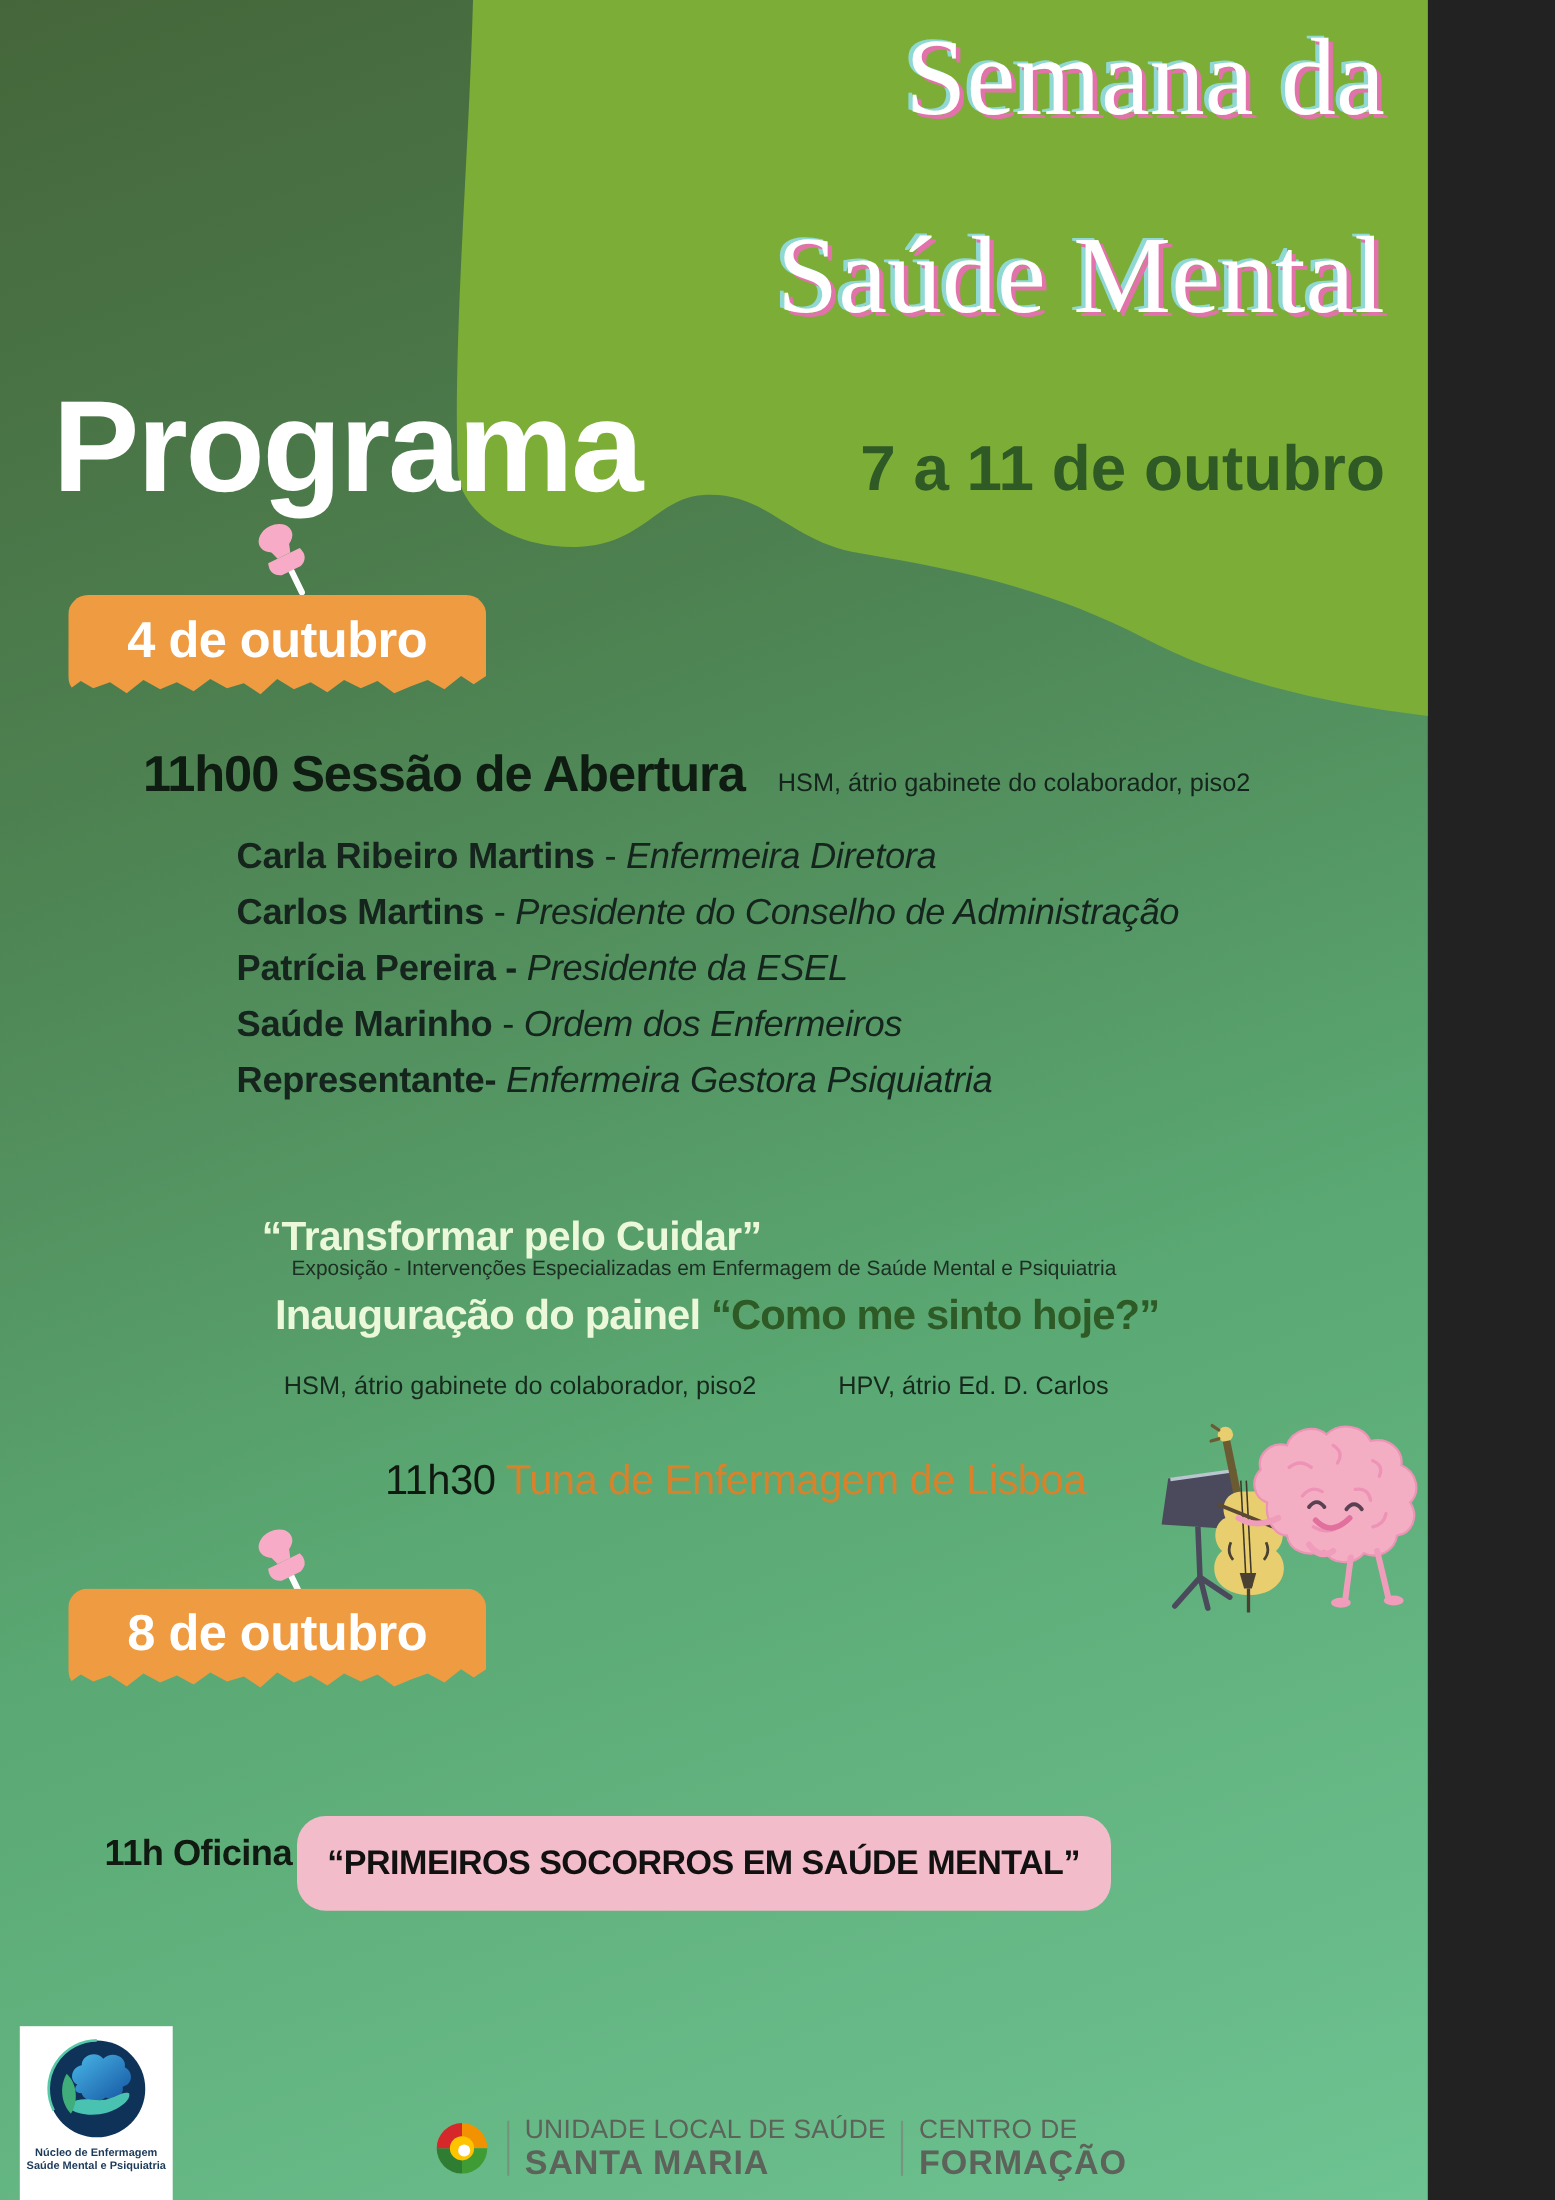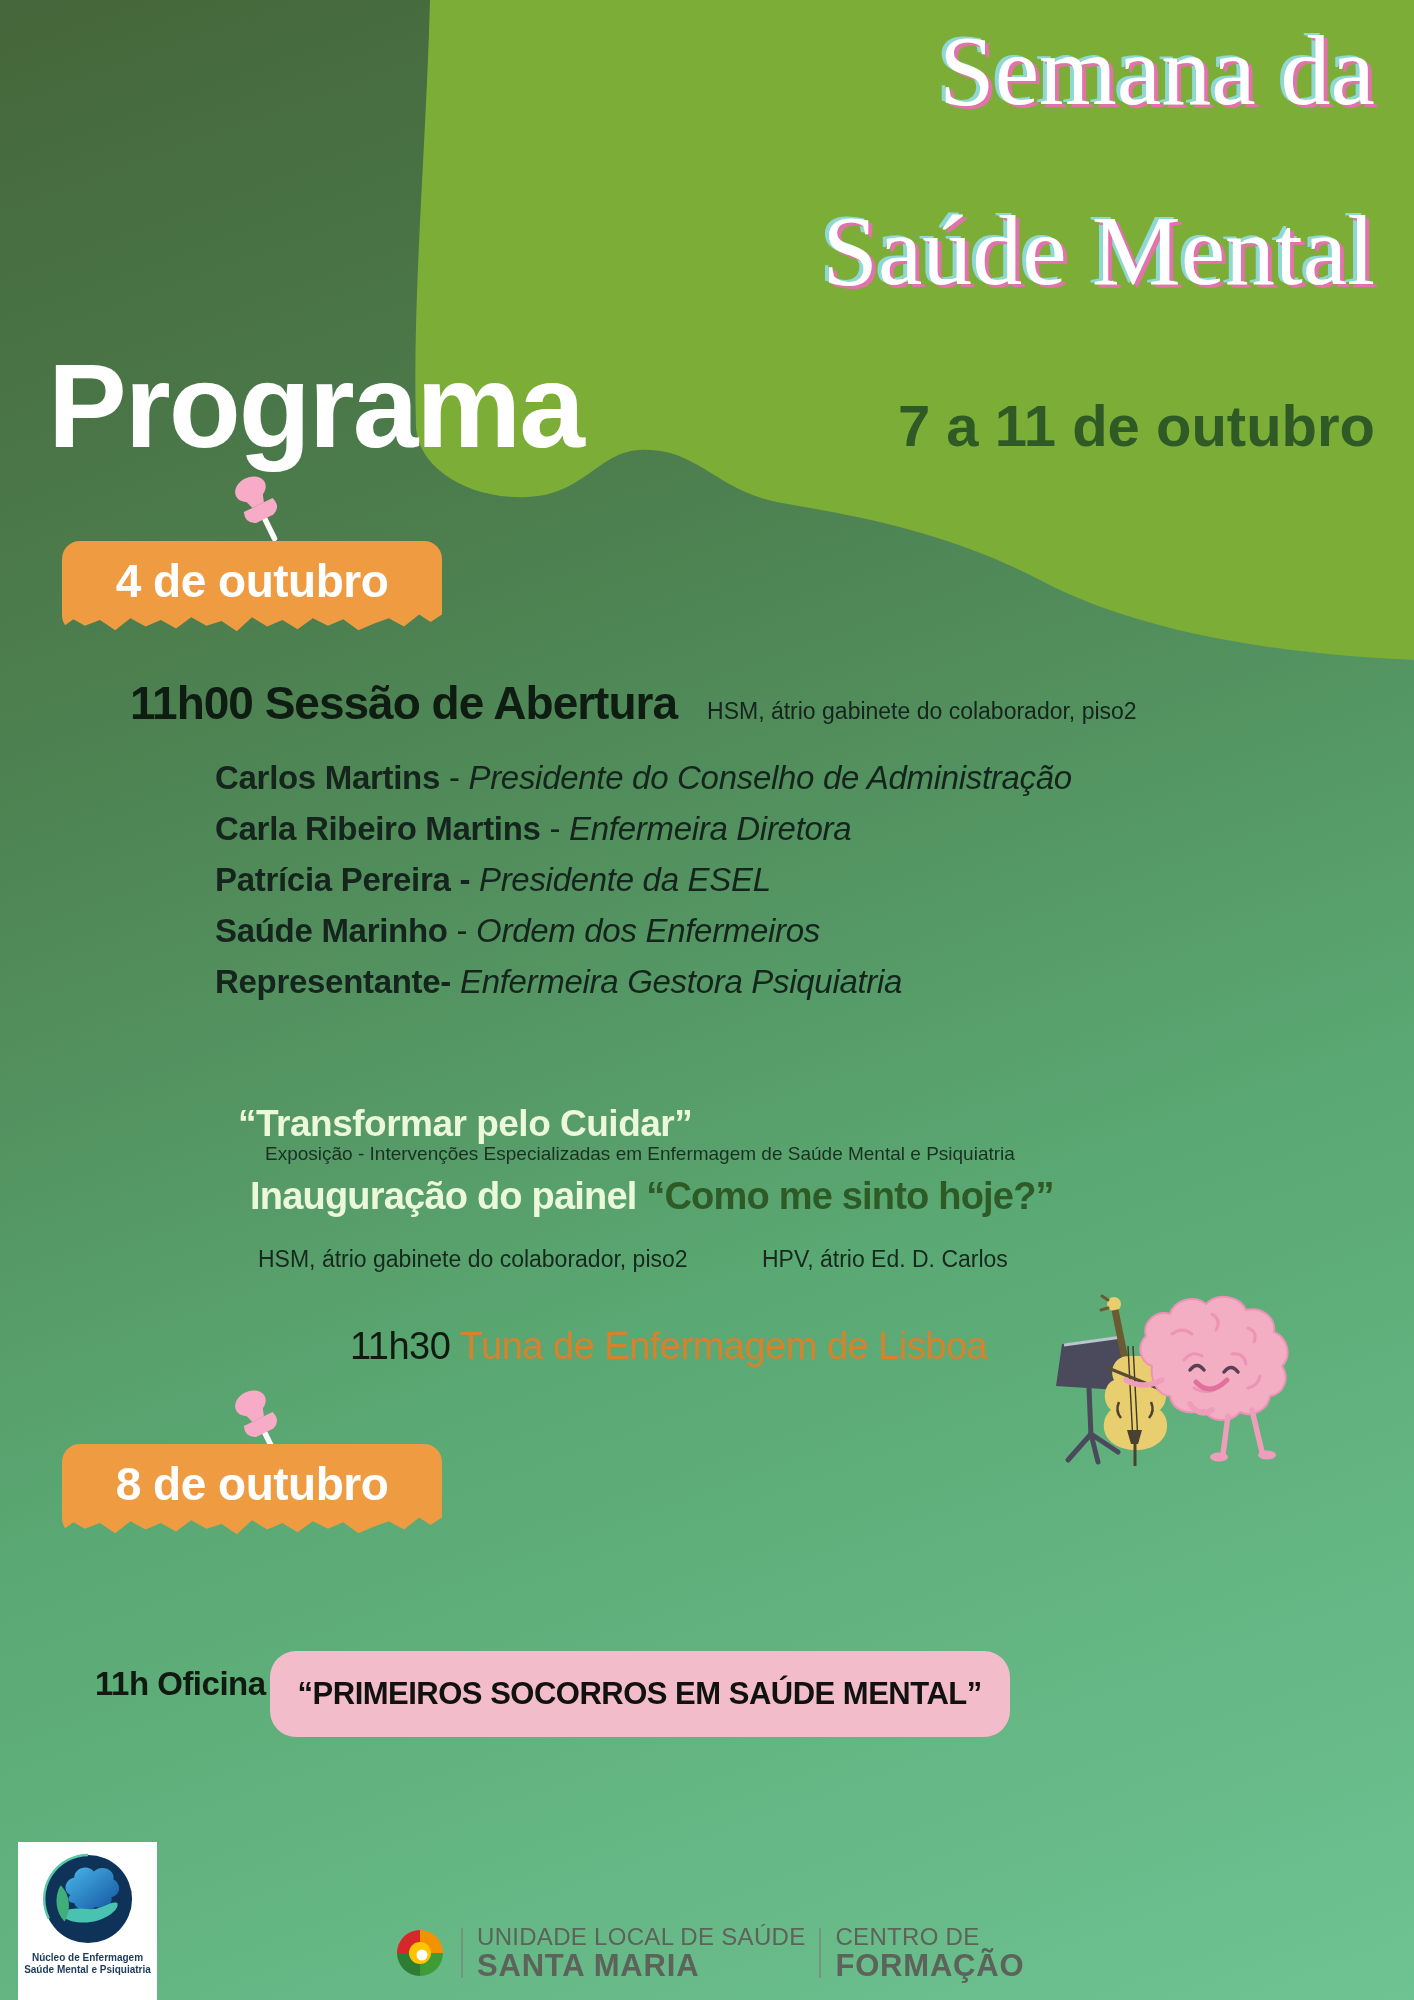--- a/index.html
+++ b/index.html
@@ -1,18 +1,18 @@
 <!DOCTYPE html>
 <html><head>
 <meta charset="utf-8">
 <style>
   * { margin:0; padding:0; box-sizing:border-box; }
   body { background:#222; }
   .poster{
-    position:relative; width:1414px; height:2000px; overflow:hidden;
+    position:relative; width:1298px; height:2000px; overflow:hidden;
     background:linear-gradient(160deg,#45663a 0%,#4d8050 30%,#5aa873 62%,#6ec392 100%);
     font-family:"Liberation Sans", sans-serif;
   }
   svg{ display:block; }
   .abs{ position:absolute; }
 
   
   .blob-svg{ top:0; left:0; }
   .hero-line{ right:39px; text-align:right; white-space:nowrap; }
   .hero-serif{
@@ -120,22 +120,22 @@
   <div class="abs ribbon ribbon1">
     <span>4 de outubro</span>
   </div>
 
   <div class="abs session-row">
     <span class="session-title">11h00 Sessão de Abertura</span>
     <span class="session-loc">HSM, átrio gabinete do colaborador, piso2</span>
   </div>
 
   <div class="abs speakers">
+    <div class="speaker"><span class="nm">Carla Ribeiro Martins</span><span> - </span><span class="rl">Enfermeira Diretora</span></div>
     <div class="speaker"><span class="nm">Carlos Martins</span><span> - </span><span class="rl">Presidente do Conselho de Administração</span></div>
-    <div class="speaker"><span class="nm">Carla Ribeiro Martins</span><span> - </span><span class="rl">Enfermeira Diretora</span></div>
     <div class="speaker"><span class="nm">Patrícia Pereira -</span><span> </span><span class="rl">Presidente da ESEL</span></div>
     <div class="speaker"><span class="nm">Saúde Marinho</span><span> - </span><span class="rl">Ordem dos Enfermeiros</span></div>
     <div class="speaker"><span class="nm">Representante-</span><span> </span><span class="rl">Enfermeira Gestora Psiquiatria</span></div>
   </div>
 
   <div class="abs expo-title">“Transformar pelo Cuidar”</div>
   <div class="abs expo-sub">Exposição - Intervenções Especializadas em Enfermagem de Saúde Mental e Psiquiatria</div>
 
   <div class="abs panel-line">
     <span class="light">Inauguração do painel </span><span class="dark">“Como me sinto hoje?”</span>

